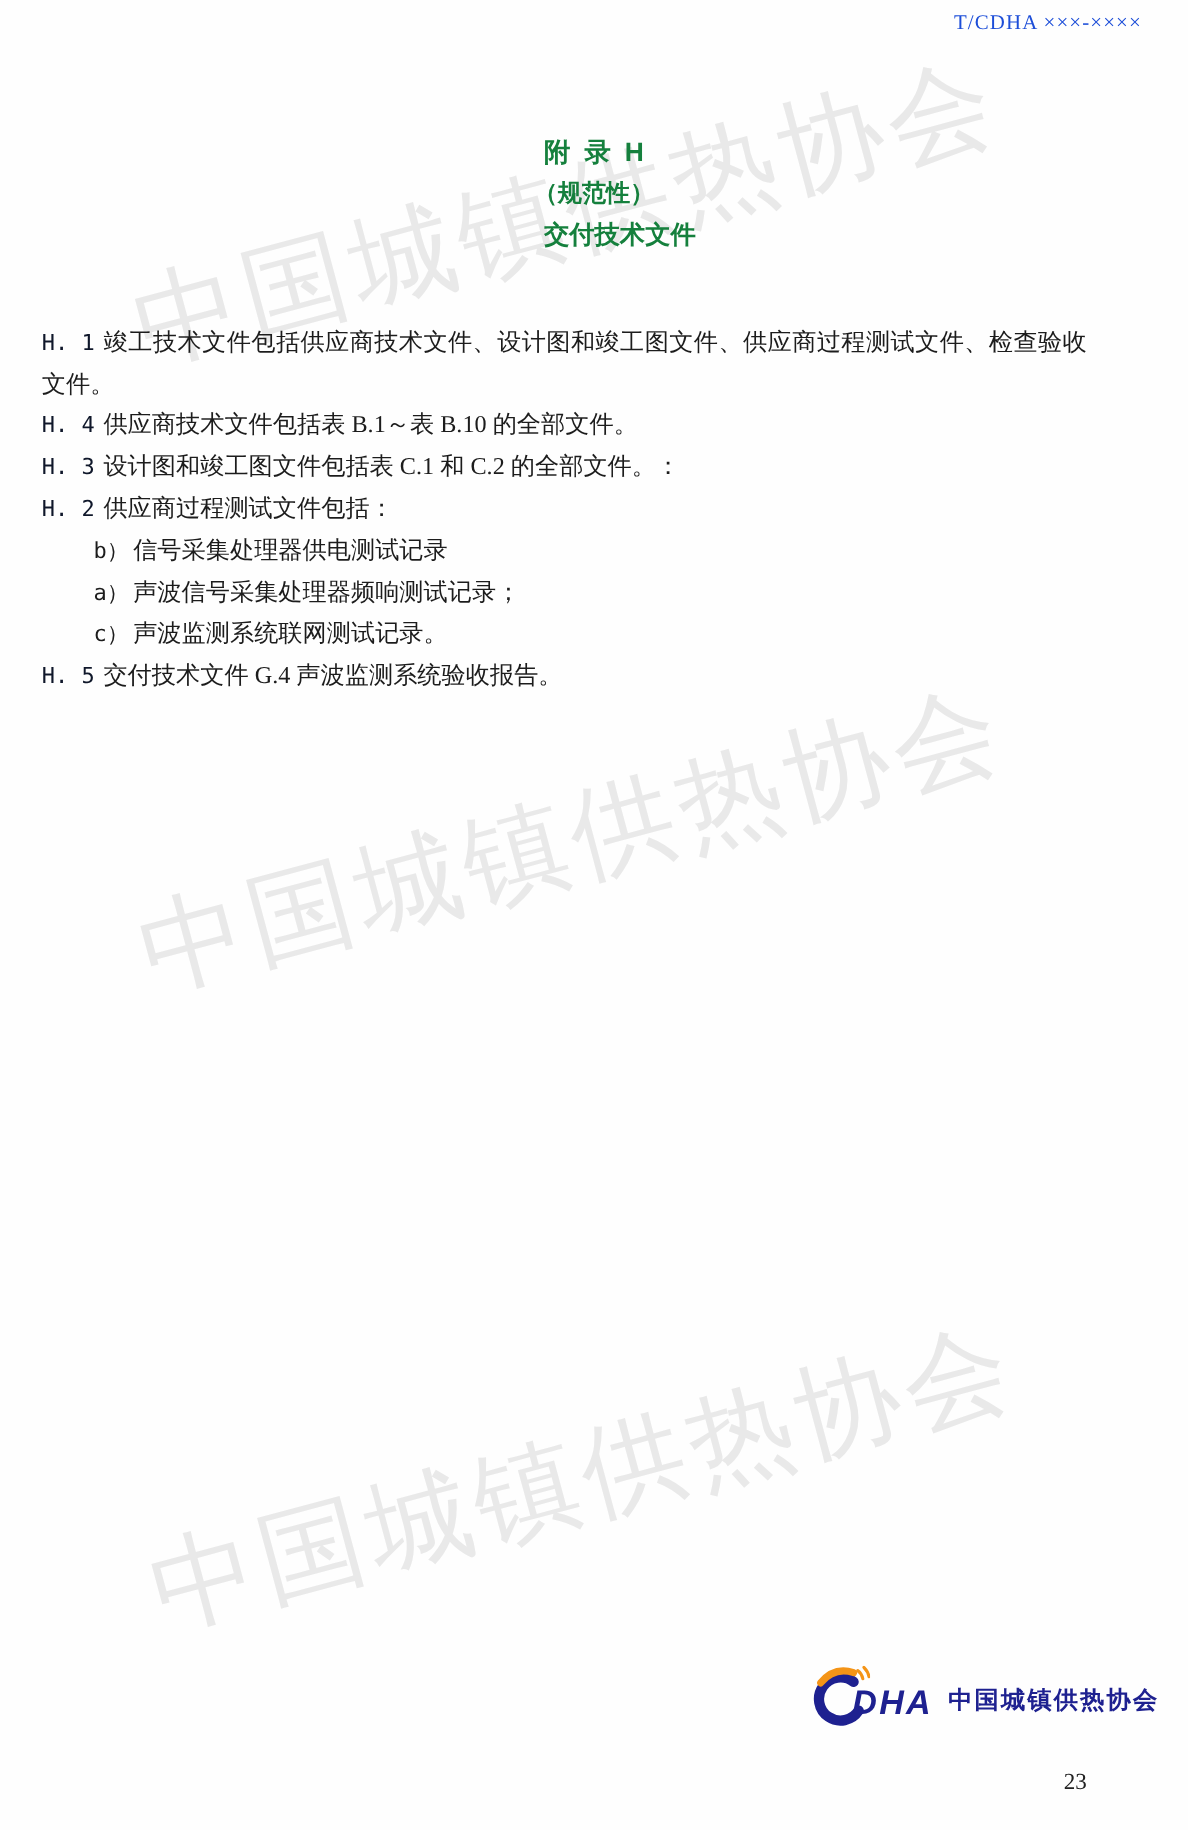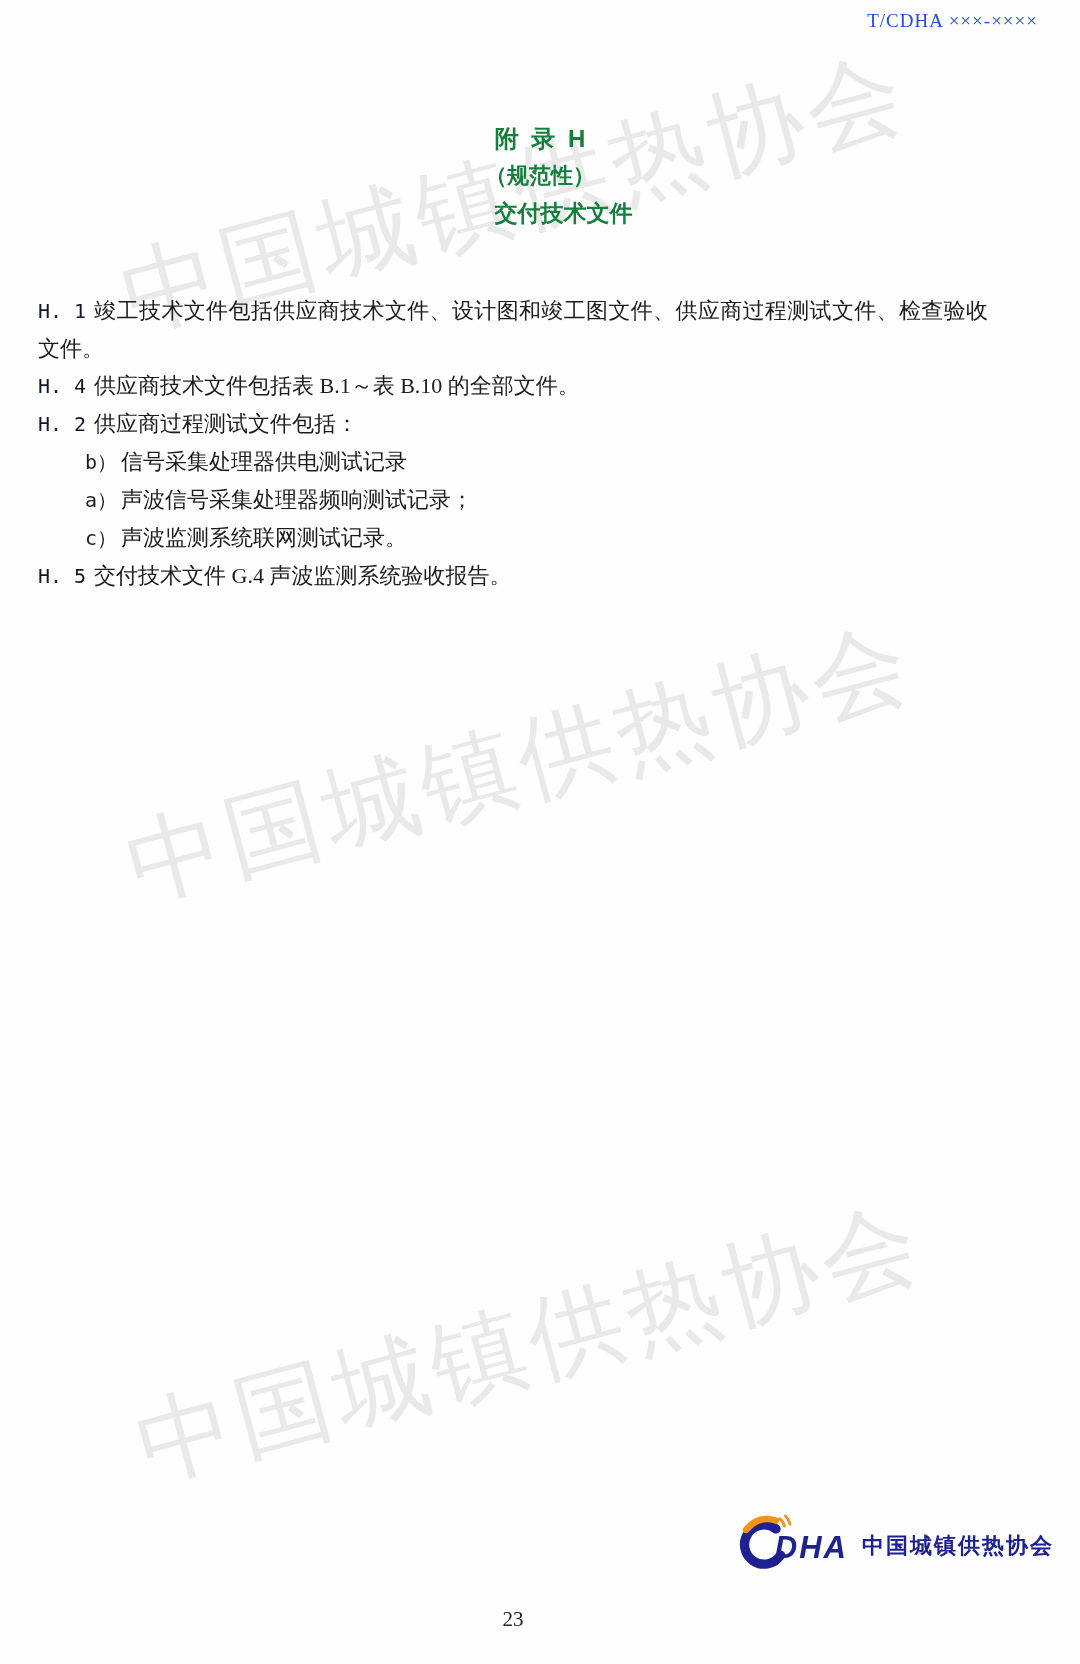--- a/index.html
+++ b/index.html
@@ -52,21 +52,21 @@
     font-family:"DejaVu Sans Mono","Liberation Mono",monospace;
     font-size:20px;color:#0f172a;
   }
   .subitem{line-height:37px;padding-left:47px;margin:0;}
   .subitem-marker{
     font-family:"DejaVu Sans Mono","Liberation Mono",monospace;
     font-size:20px;margin-right:4px;
   }
   .page-number{
     position:absolute;top:1607px;left:38px;width:950px;
-    text-align:center;font-size:21px;color:#222;
+    text-align:right;font-size:21px;color:#222;
   }
   
   .logo{
     position:absolute;top:1514px;right:26px;
     display:flex;align-items:center;
   }
   .logo-mark{width:58px;height:56px;flex:0 0 auto;}
   .logo-acronym{
     font-family:"Liberation Sans","DejaVu Sans",sans-serif;
     font-style:italic;font-weight:bold;
@@ -97,20 +97,21 @@
       <div class="title-l2">（规范性）</div>
       <div class="title-l3">交付技术文件</div>
     </div>
 
     <div class="body-block">
 
       <p class="clause"><span class="clause-label">H. 1</span><span>竣工技术文件包括供应商技术文件、设计图和竣工图文件、供应商过程测试文件、检查验收文件。</span></p>
 
       <p class="clause"><span class="clause-label">H. 4</span><span>供应商技术文件包括表 B.1～表 B.10 的全部文件。</span></p>
 
+      <p class="clause"><span class="clause-label">H. 3</span><span>设计图和竣工图文件包括表 C.1 和 C.2 的全部文件。：</span></p>
 
       <p class="clause"><span class="clause-label">H. 2</span><span>供应商过程测试文件包括：</span></p>
 
       <p class="subitem"><span class="subitem-marker">b）</span><span>信号采集处理器供电测试记录</span></p>
 
       <p class="subitem"><span class="subitem-marker">a）</span><span>声波信号采集处理器频响测试记录；</span></p>
 
       <p class="subitem"><span class="subitem-marker">c）</span><span>声波监测系统联网测试记录。</span></p>
 
       <p class="clause"><span class="clause-label">H. 5</span><span>交付技术文件 G.4 声波监测系统验收报告。</span></p>

